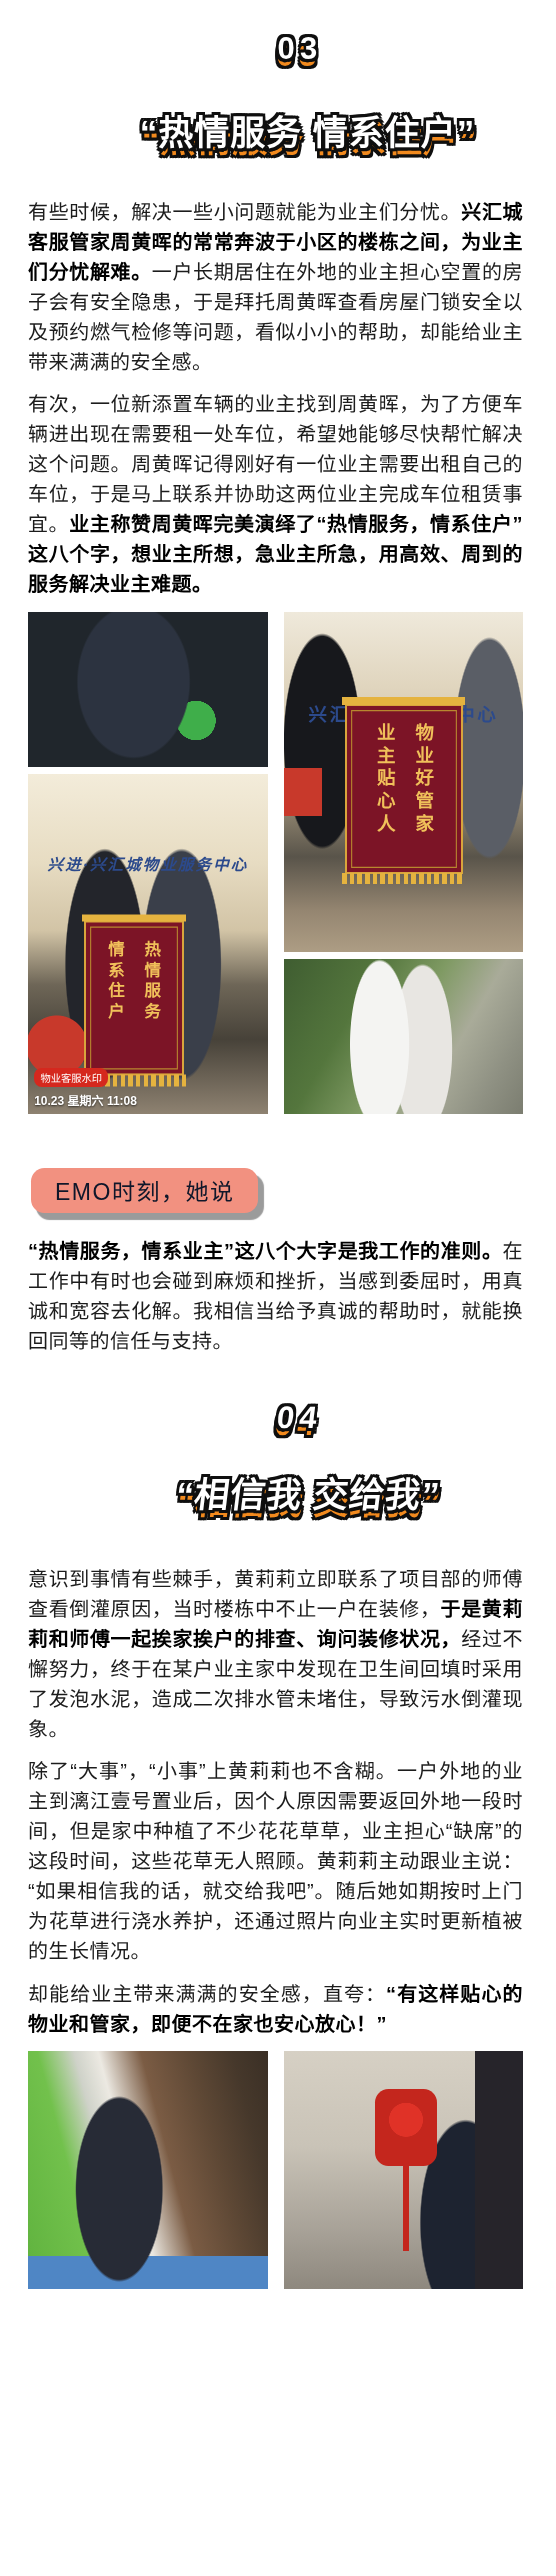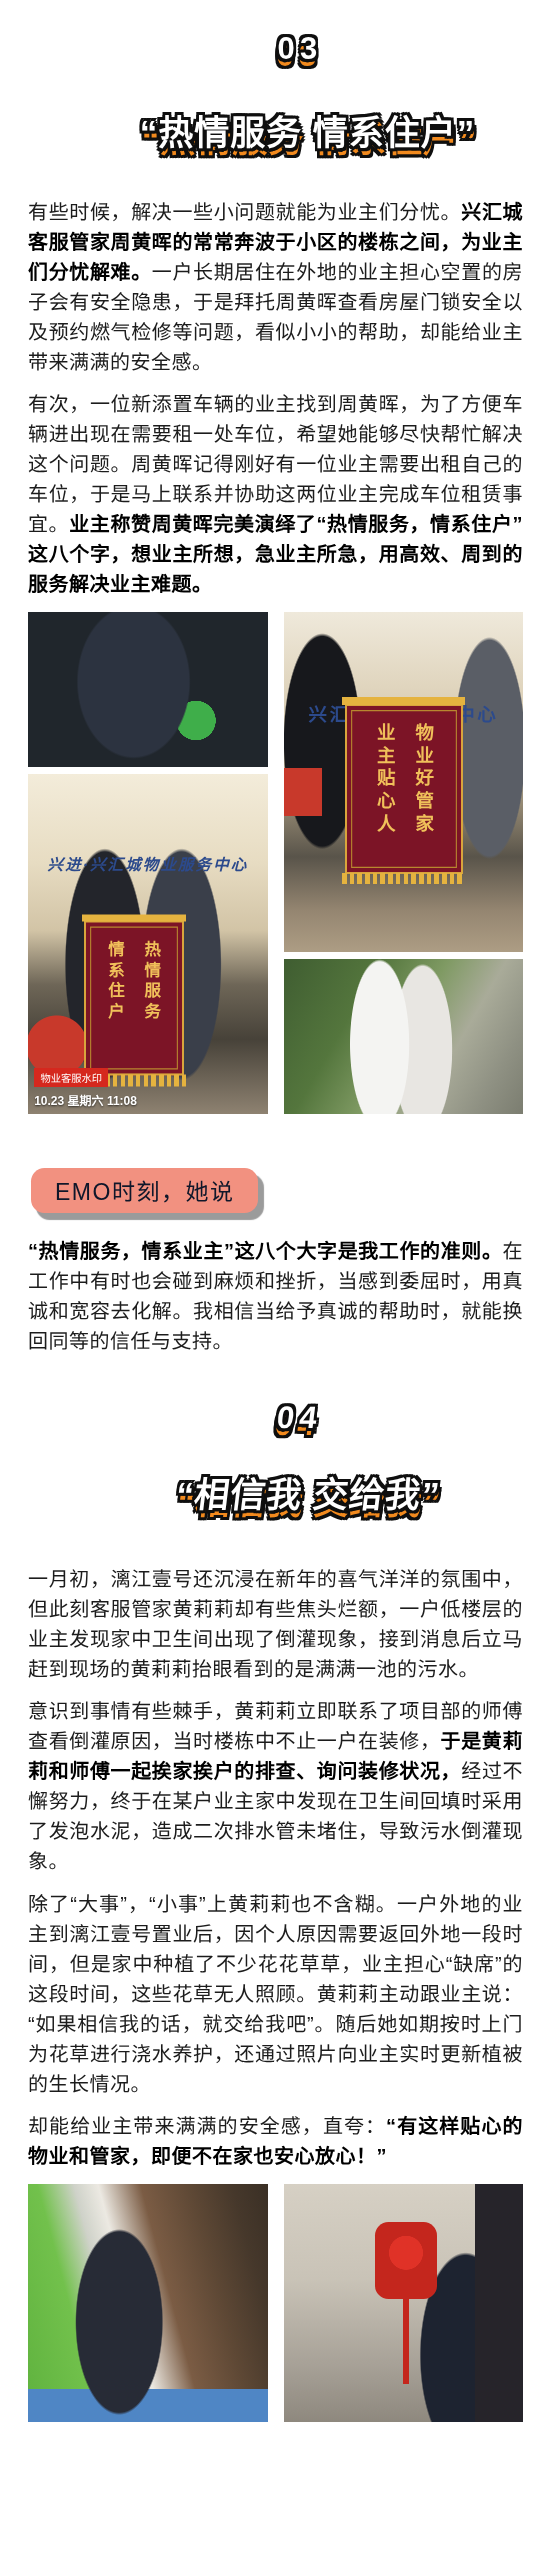--- a/index.html
+++ b/index.html
@@ -90,21 +90,21 @@
   .pennant span { writing-mode:vertical-rl; color:#f0c05a; font-weight:700;
           letter-spacing:4.1px; margin:0 6.2px; }
   .ph-b .pennant { left:50%; top:52%; transform:translate(-50%,-50%); width:118px; height:170px; }
   .ph-b .pennant span { font-size:18.5px; }
   .ph-c .pennant { left:44%; top:66%; transform:translate(-50%,-50%); width:100px; height:155px; }
   .ph-c .pennant span { font-size:16.5px; }
   .party-strip { position:absolute; left:0; top:46%; width:16%; height:14%;
           background:#c8392b; }
   .wm { position:absolute; left:6.2px; bottom:6.2px; display:flex; flex-direction:column; gap:4.1px; }
   .wm-tag { width:max-content; background:#d5281e; color:#fff; font-size:10.3px;
-          padding:2.1px 6.2px; }
+          padding:2.1px 6.2px;border-radius:8px; }
   .wm-time { color:#fff; font-size:12px; font-weight:700; text-shadow:0 0.5px 2.1px rgba(0,0,0,.65); }
   .knot { position:absolute; left:38%; top:16%; width:62px; height:77px;
           background:radial-gradient(circle at 50% 40%, #e03227 0 30%, #c4261d 31% 100%);
           border-radius:13.4px; }
   .knot::after { content:""; position:absolute; left:50%; top:96%; width:6.2px; height:88px;
           margin-left:-3.1px; background:#c4261d; }
 
   
   .mt-title3 { margin-top:39px; }
   .mt-body3  { margin-top:38px; }
@@ -167,21 +167,20 @@
   </div>
 
   <div class="hdr-wrap sec-num mt-num4 skew">
     <span class="fx" data-text="04">04</span>
   </div>
   <div class="hdr-wrap sec-title mt-title4 skew">
     <span class="fx" data-text="“相信我 交给我”">“相信我 交给我”</span>
   </div>
 
   <div class="content mt-body4">
-    <p class="para"><span>一月初，漓江壹号还沉浸在新年的喜气洋洋的氛围中，但此刻客服管家黄莉莉却有些焦头烂额，一户低楼层的业主发现家中卫生间出现了倒灌现象，接到消息后立马赶到现场的黄莉莉抬眼看到的是满满一池的污水。</span></p>
     <p class="para"><span>意识到事情有些棘手，黄莉莉立即联系了项目部的师傅查看倒灌原因，当时楼栋中不止一户在装修，</span><strong>于是黄莉莉和师傅一起挨家挨户的排查、询问装修状况，</strong><span>经过不懈努力，终于在某户业主家中发现在卫生间回填时采用了发泡水泥，造成二次排水管未堵住，导致污水倒灌现象。</span></p>
     <p class="para"><span>除了“大事”，“小事”上黄莉莉也不含糊。一户外地的业主到漓江壹号置业后，因个人原因需要返回外地一段时间，但是家中种植了不少花花草草，业主担心“缺席”的这段时间，这些花草无人照顾。黄莉莉主动跟业主说：“如果相信我的话，就交给我吧”。随后她如期按时上门为花草进行浇水养护，还通过照片向业主实时更新植被的生长情况。</span></p>
     <p class="para"><span>却能给业主带来满满的安全感，直夸：</span><strong>“有这样贴心的物业和管家，即便不在家也安心放心！”</strong></p>
 
     <div class="grid4">
       <div class="photo ph-41" aria-label="管家冒雨检查儿童滑梯扶手"></div>
       <div class="photo ph-42" aria-label="管家在墙面悬挂中国结">
         <div class="knot"></div>
       </div>
 

